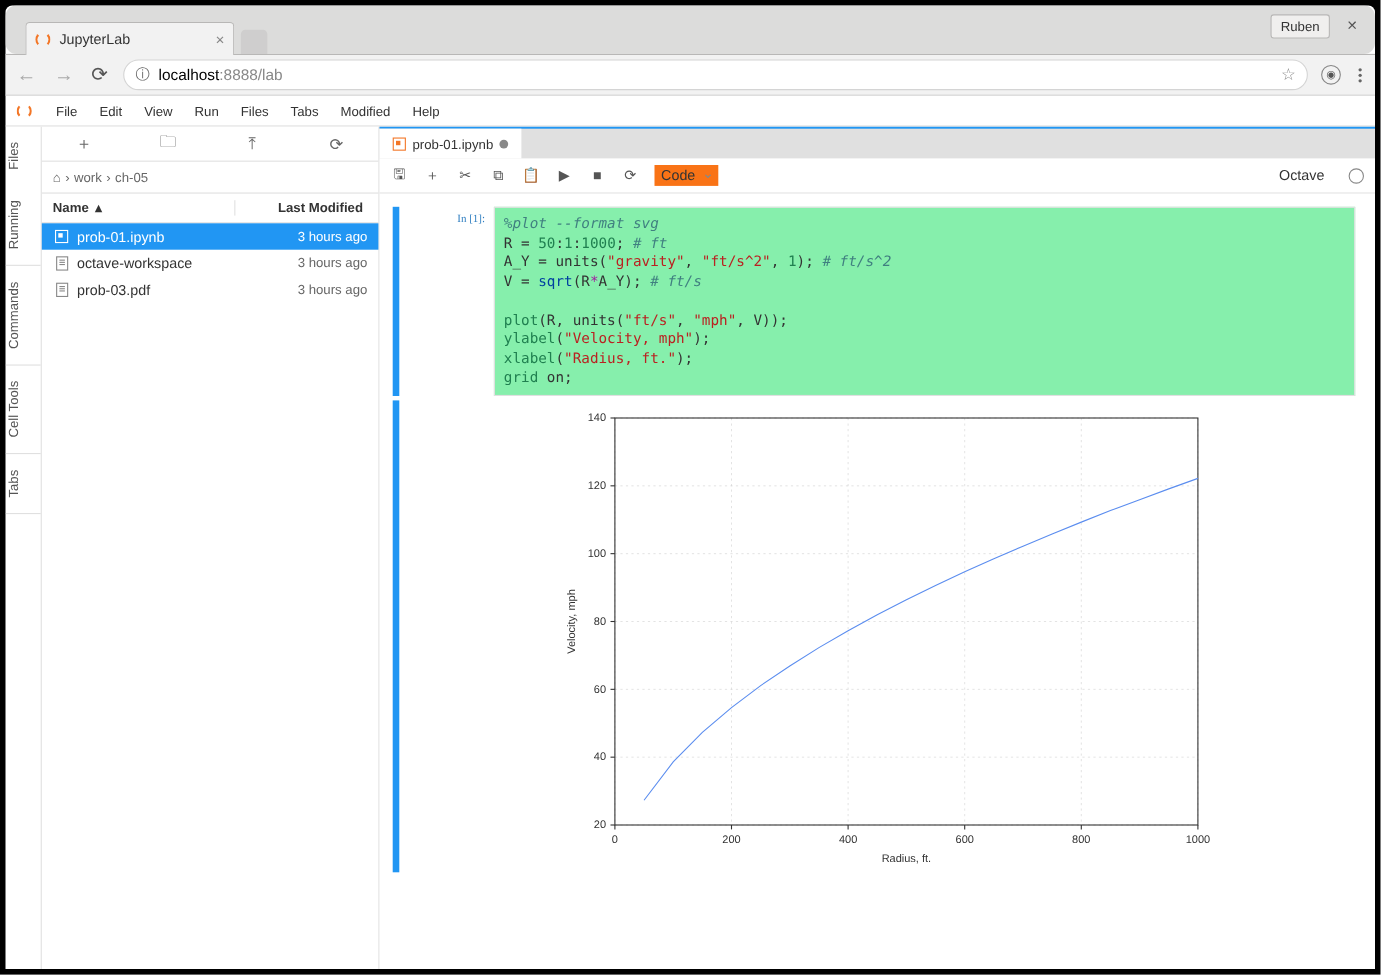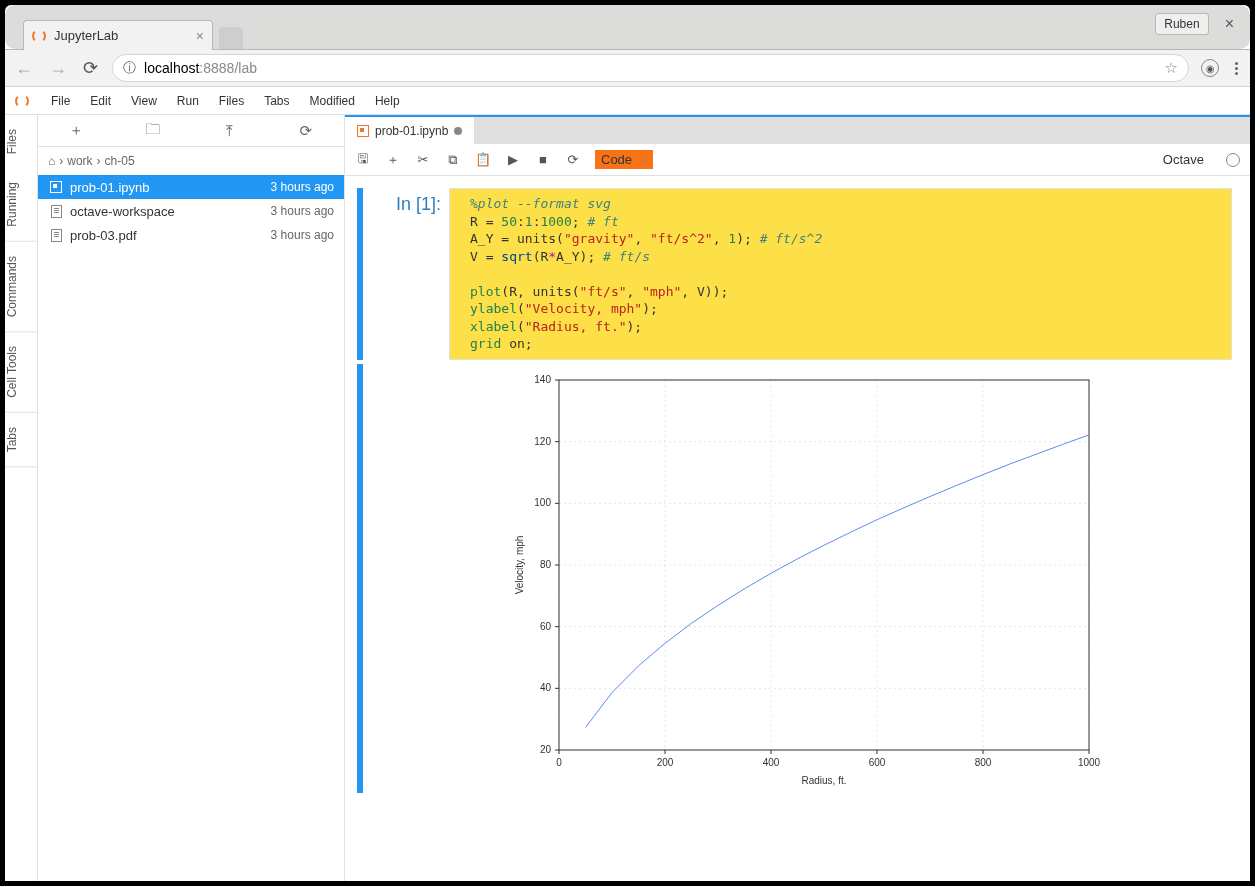--- a/index.html
+++ b/index.html
@@ -279,32 +279,32 @@
   display: flex;
   margin-bottom: 4px;
 }
 .cell-bar { width: 6px; background: #2196f3; margin-right: 6px; }
 .cell-content { flex: 1; }
 .input-area {
   display: flex;
 }
 .prompt {
   width: 80px;
-  font-family: Liberation Sans, sans-serif;
-  font-size: 18px;
+  font-family: Liberation Serif, serif;
+  font-size: 10px;
   color: #307fc1;
   text-align: right;
   padding: 6px 8px 0 0;
   flex-shrink: 0;
 }
 .code-box {
   flex: 1;
-  background: #fde047;
+  background: #86efac;
   border: 1px solid #e0e0e0;
-  padding: 6px 20px;
+  padding: 6px 8px;
   font-family: "DejaVu Sans Mono", monospace;
   font-size: 13px;
   line-height: 1.35;
   white-space: pre;
   color: #333;
 }
 .c-comment { color: #408080; font-style: italic; }
 .c-num { color: #208050; }
 .c-str { color: #ba2121; }
 .c-op { color: #a020a0; }
@@ -382,20 +382,27 @@
         <span class="fb-btn">🗀</span>
         <span class="fb-btn">⤒</span>
         <span class="fb-btn">⟳</span>
       </div>
       <div class="breadcrumb">
         <span>⌂</span>
         <span>›</span>
         <span>work</span>
         <span>›</span>
         <span>ch-05</span>
+      </div>
+      <div class="fb-header">
+        <div class="col-name">
+            <span>Name</span> 
+            <span>▴</span>
+          </div>
+        <div class="col-mod">Last Modified</div>
       </div>
       <div id="file-list">
           <div class="fb-row selected">
             <span class="file-icon">
               <span class="nb-icon-sq"></span>
             </span>
             <span class="file-name">prob-01.ipynb</span>
             <span class="file-mod">3 hours ago</span>
           </div>
           <div class="fb-row">

